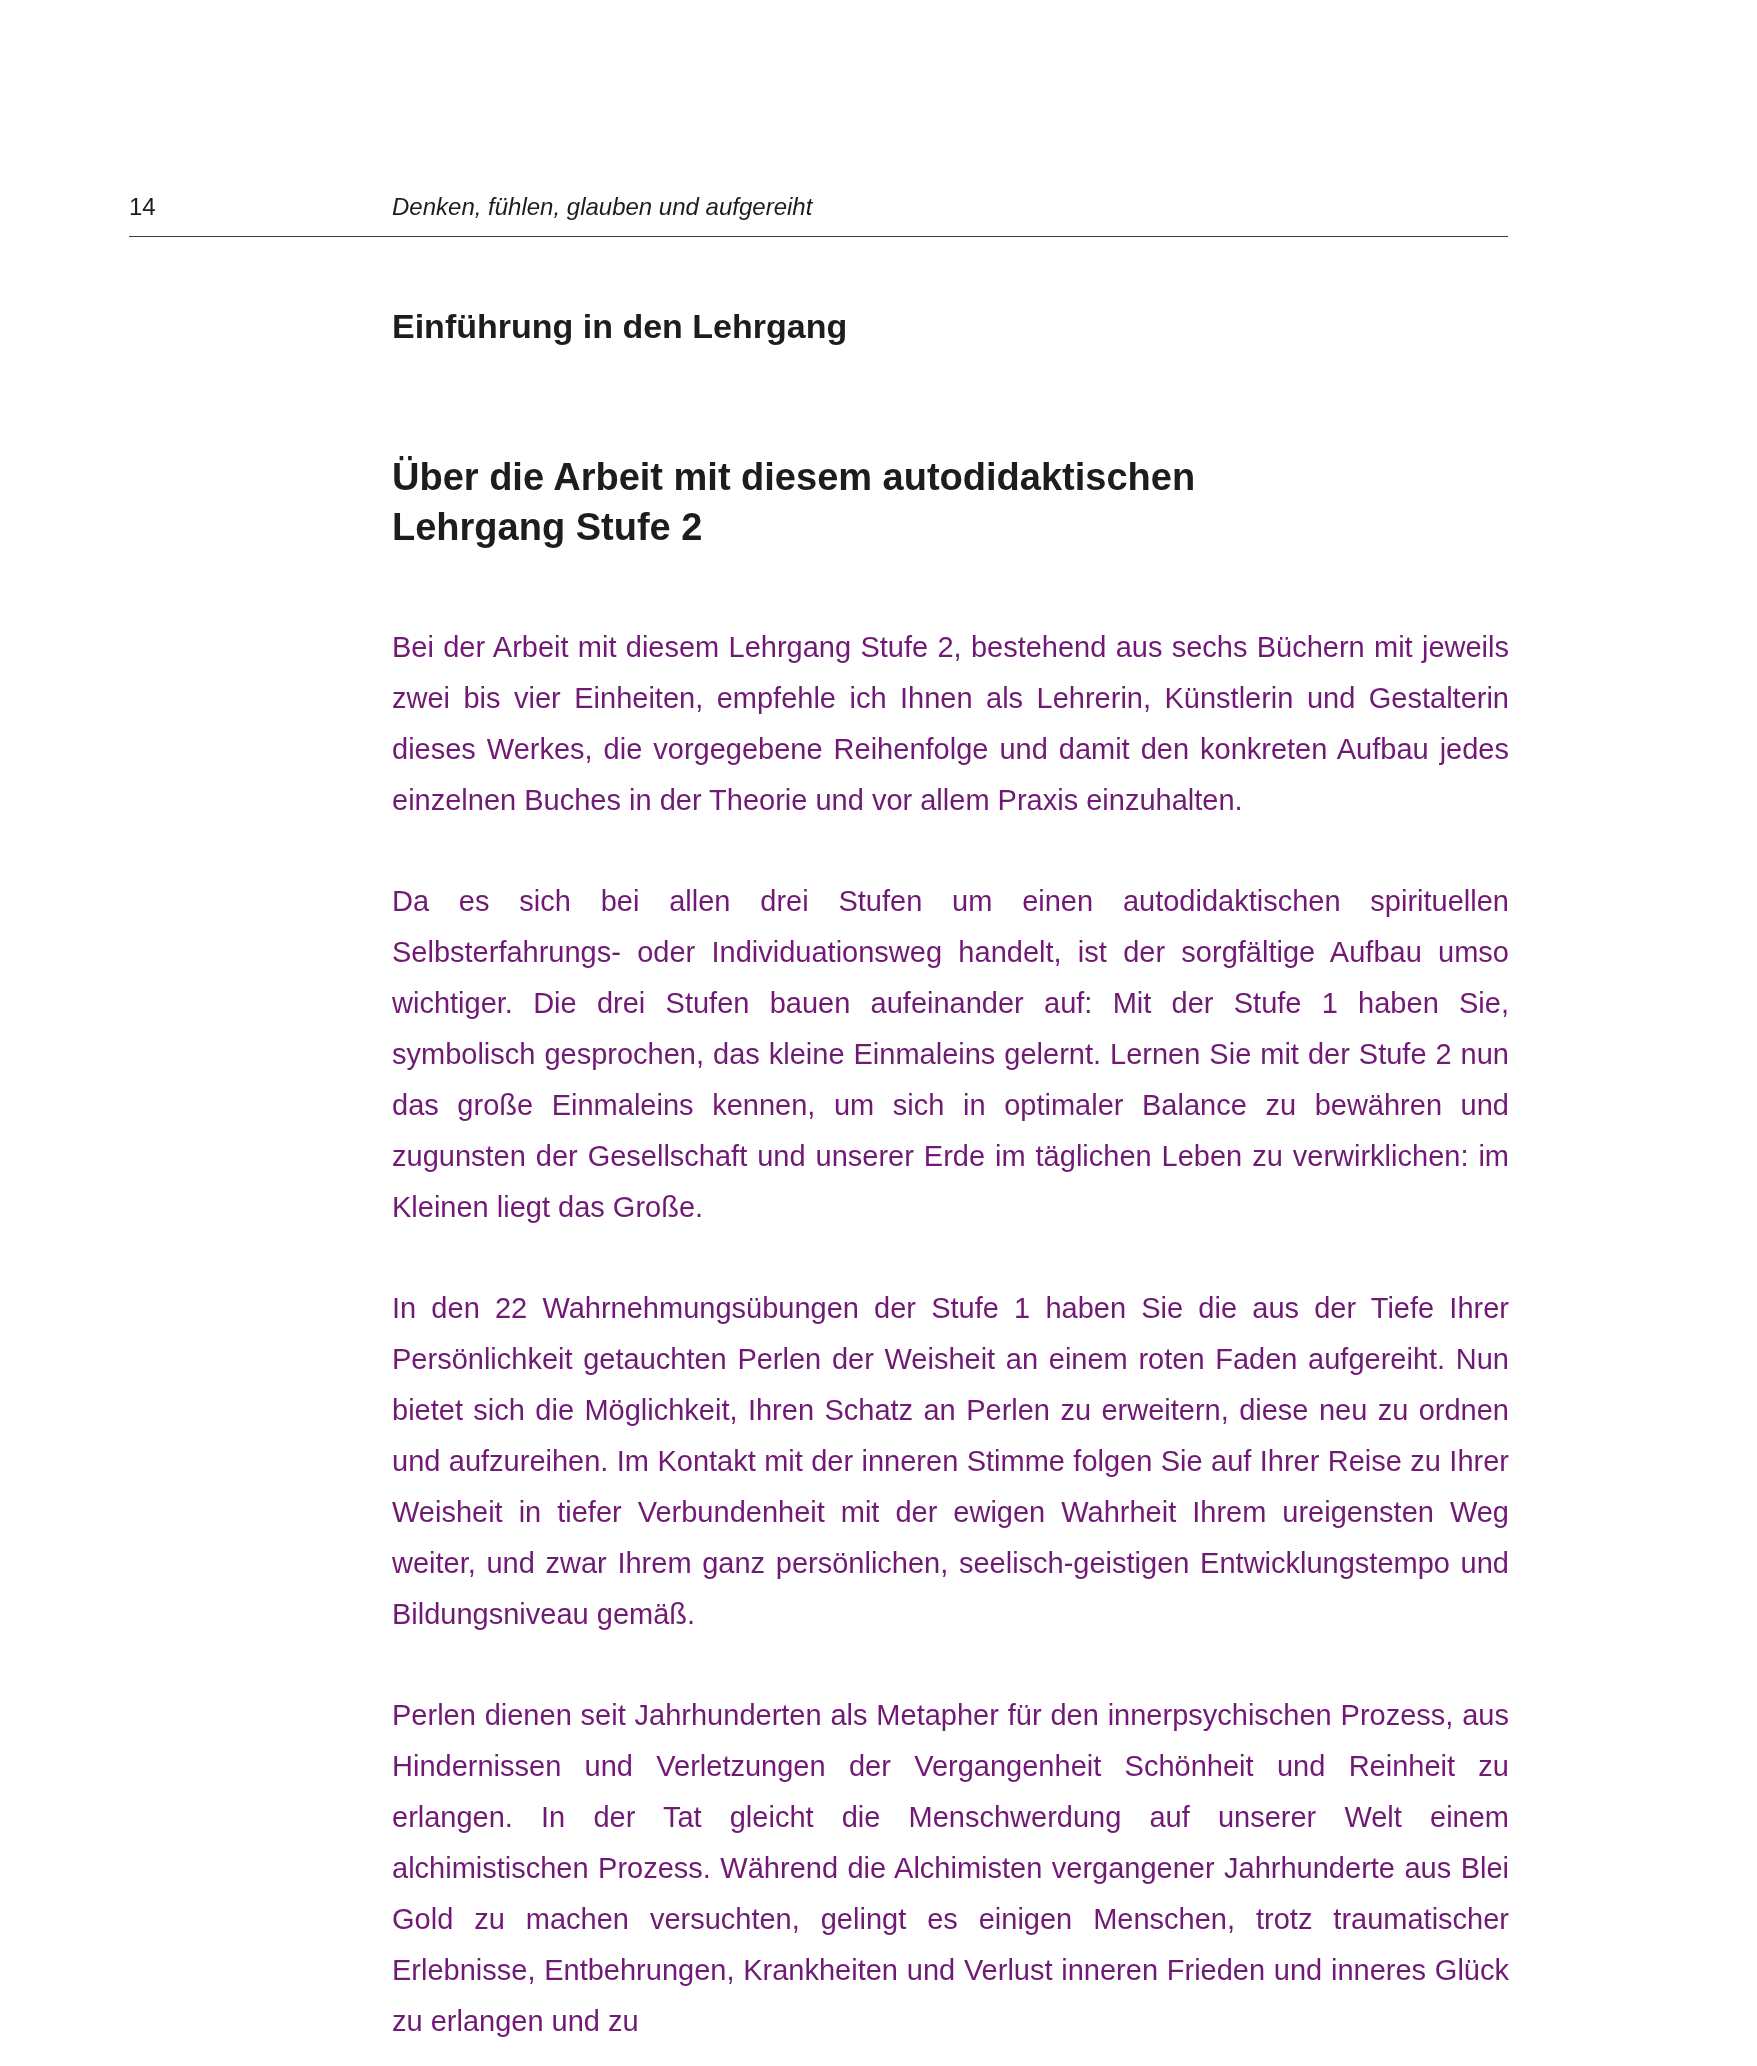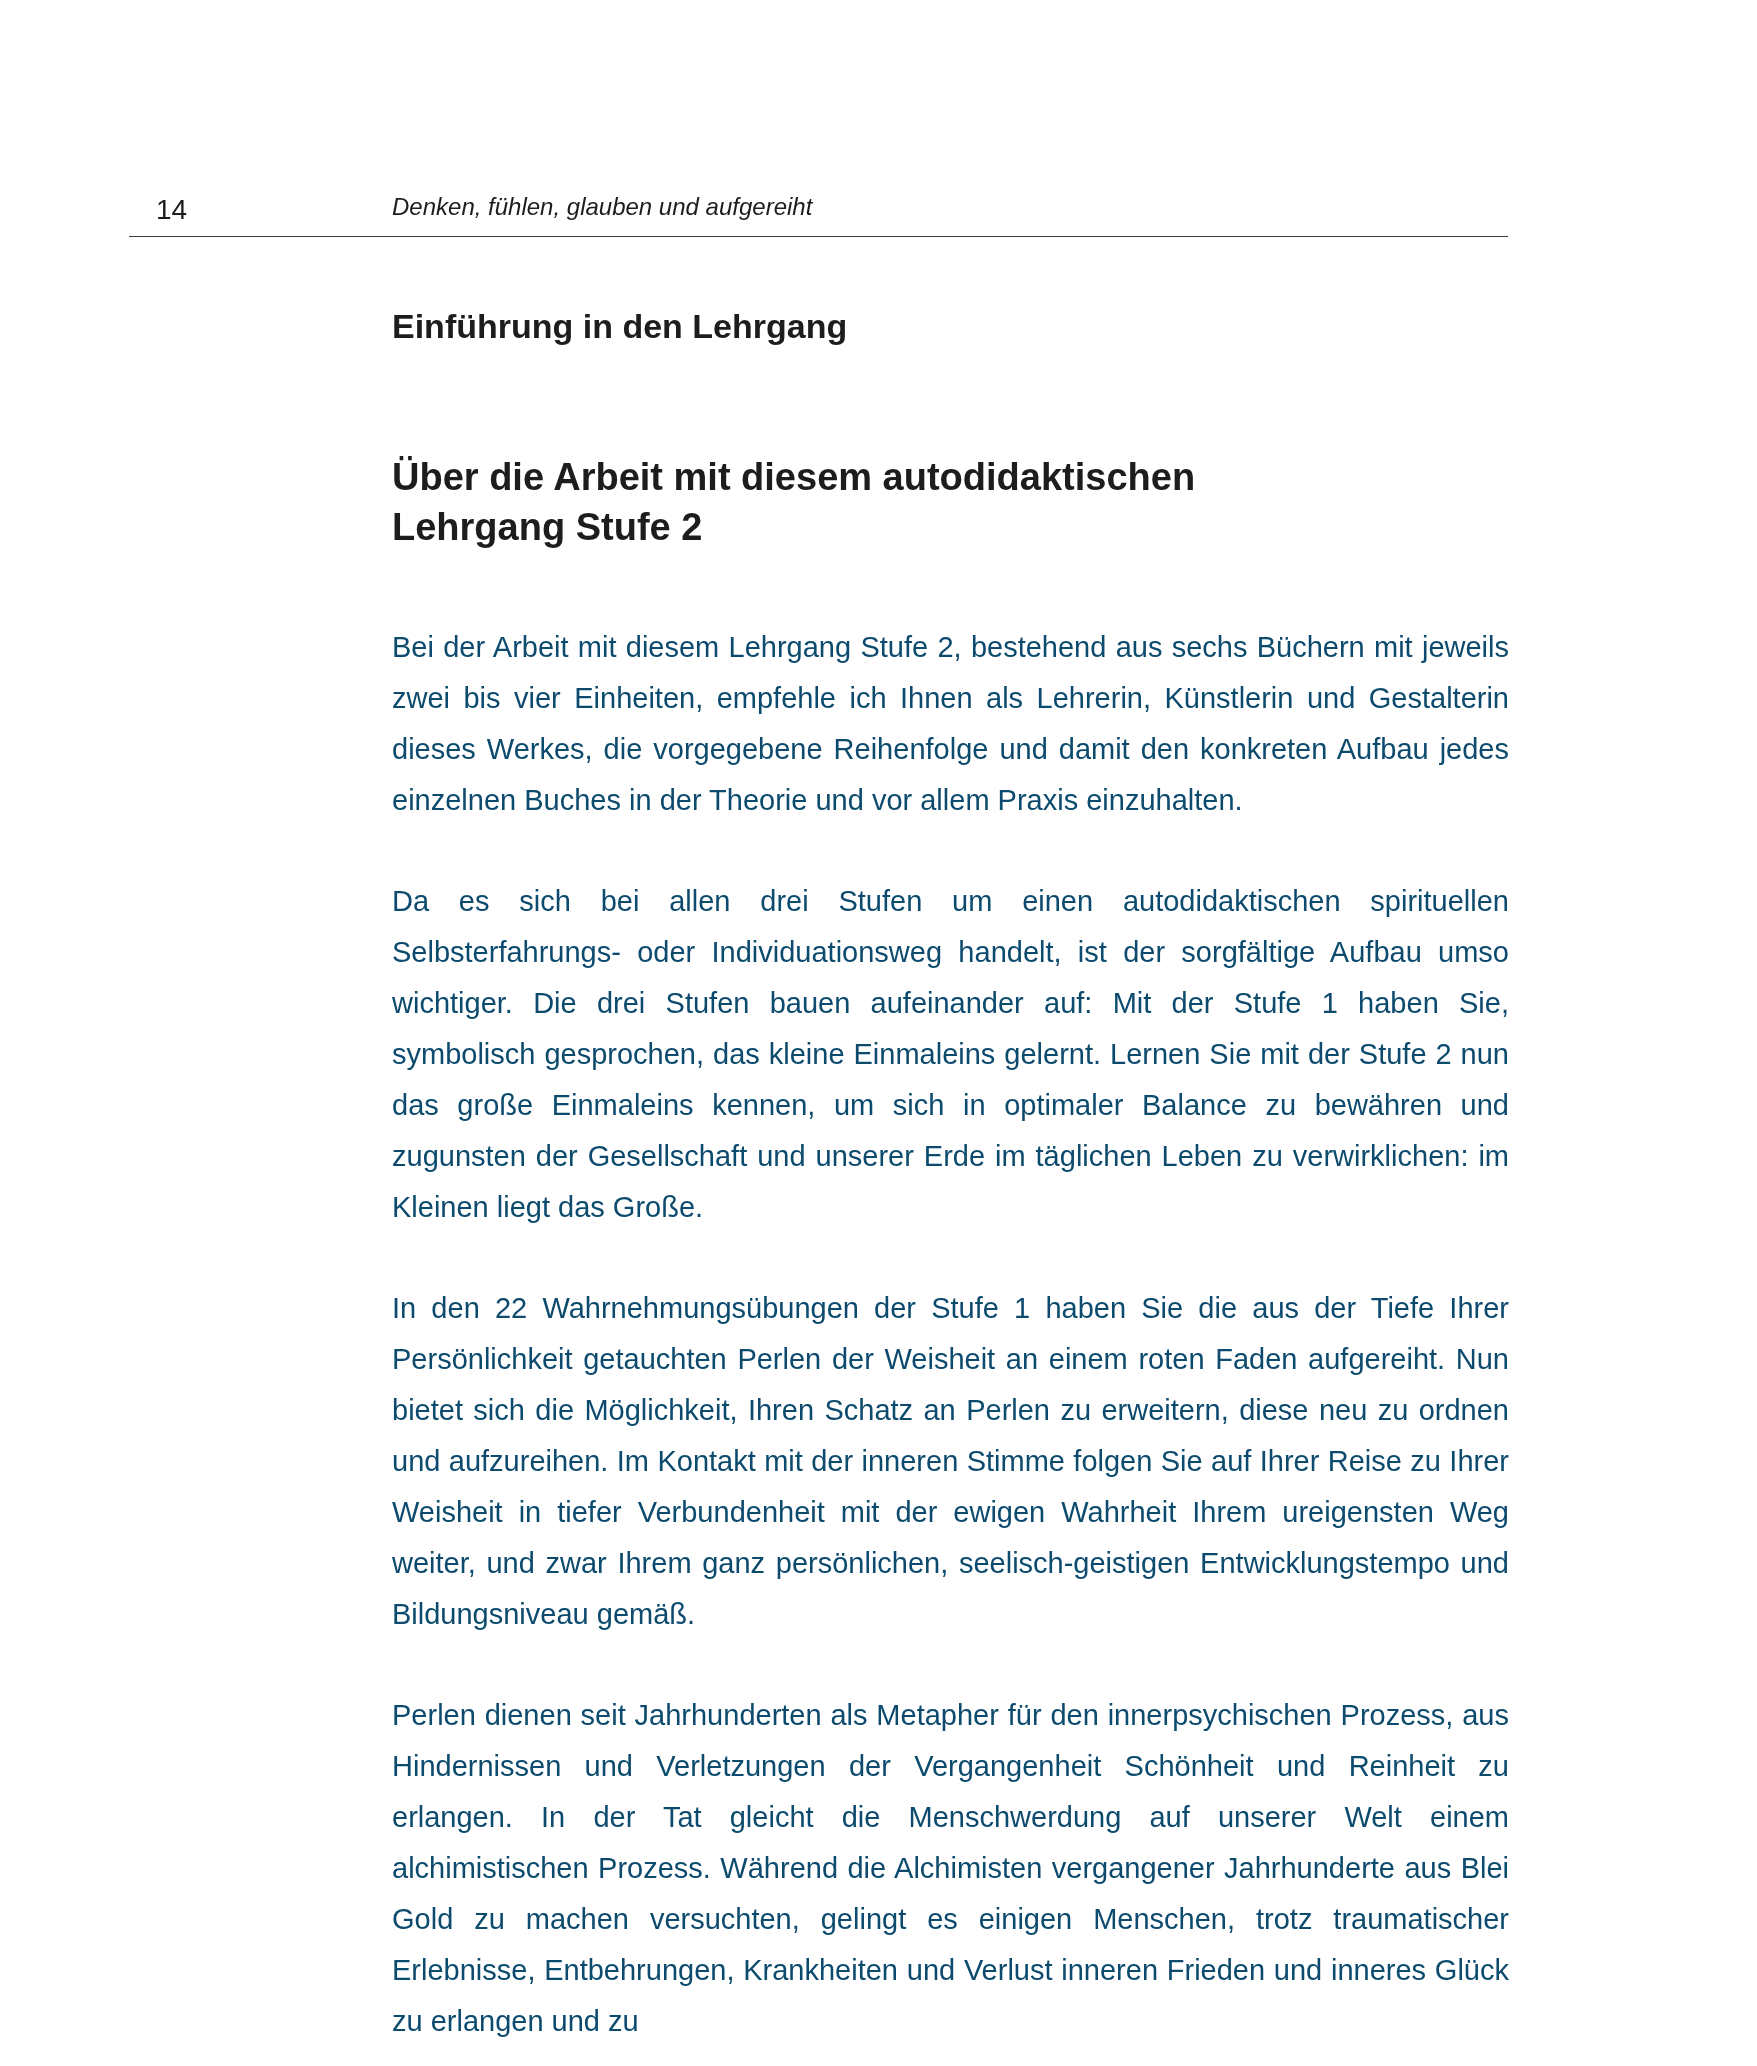--- a/index.html
+++ b/index.html
@@ -12,24 +12,23 @@
     background: #ffffff;
     font-family: "Liberation Sans", sans-serif;
     color: #1d1d1b;
     position: relative;
     overflow: hidden;
   }
   .page-number {
     position: absolute;
     left: 129px;
     top: 193px;
-    font-size: 28px;
+    font-size: 24px;
     line-height: 1.2;
     color: #1d1d1b;
-    margin-left: 27px;
   }
   .running-header {
     position: absolute;
     left: 392px;
     top: 193px;
     font-size: 24px;
     line-height: 1.2;
     font-style: italic;
     color: #1d1d1b;
   }
@@ -65,21 +64,21 @@
     display: block;
   }
   .body-text {
     margin-top: 70px;
   }
   .body-text p {
     margin: 0 0 50px 0;
     font-size: 29px;
     line-height: 51px;
     text-align: justify;
-    color: #0c4a6e;
+    color: #701a75;
   }
   .body-text p:last-child {
     margin-bottom: 0;
   }
 </style>
 </head>
 <body>
 
 <div class="page-number">14</div>
 

